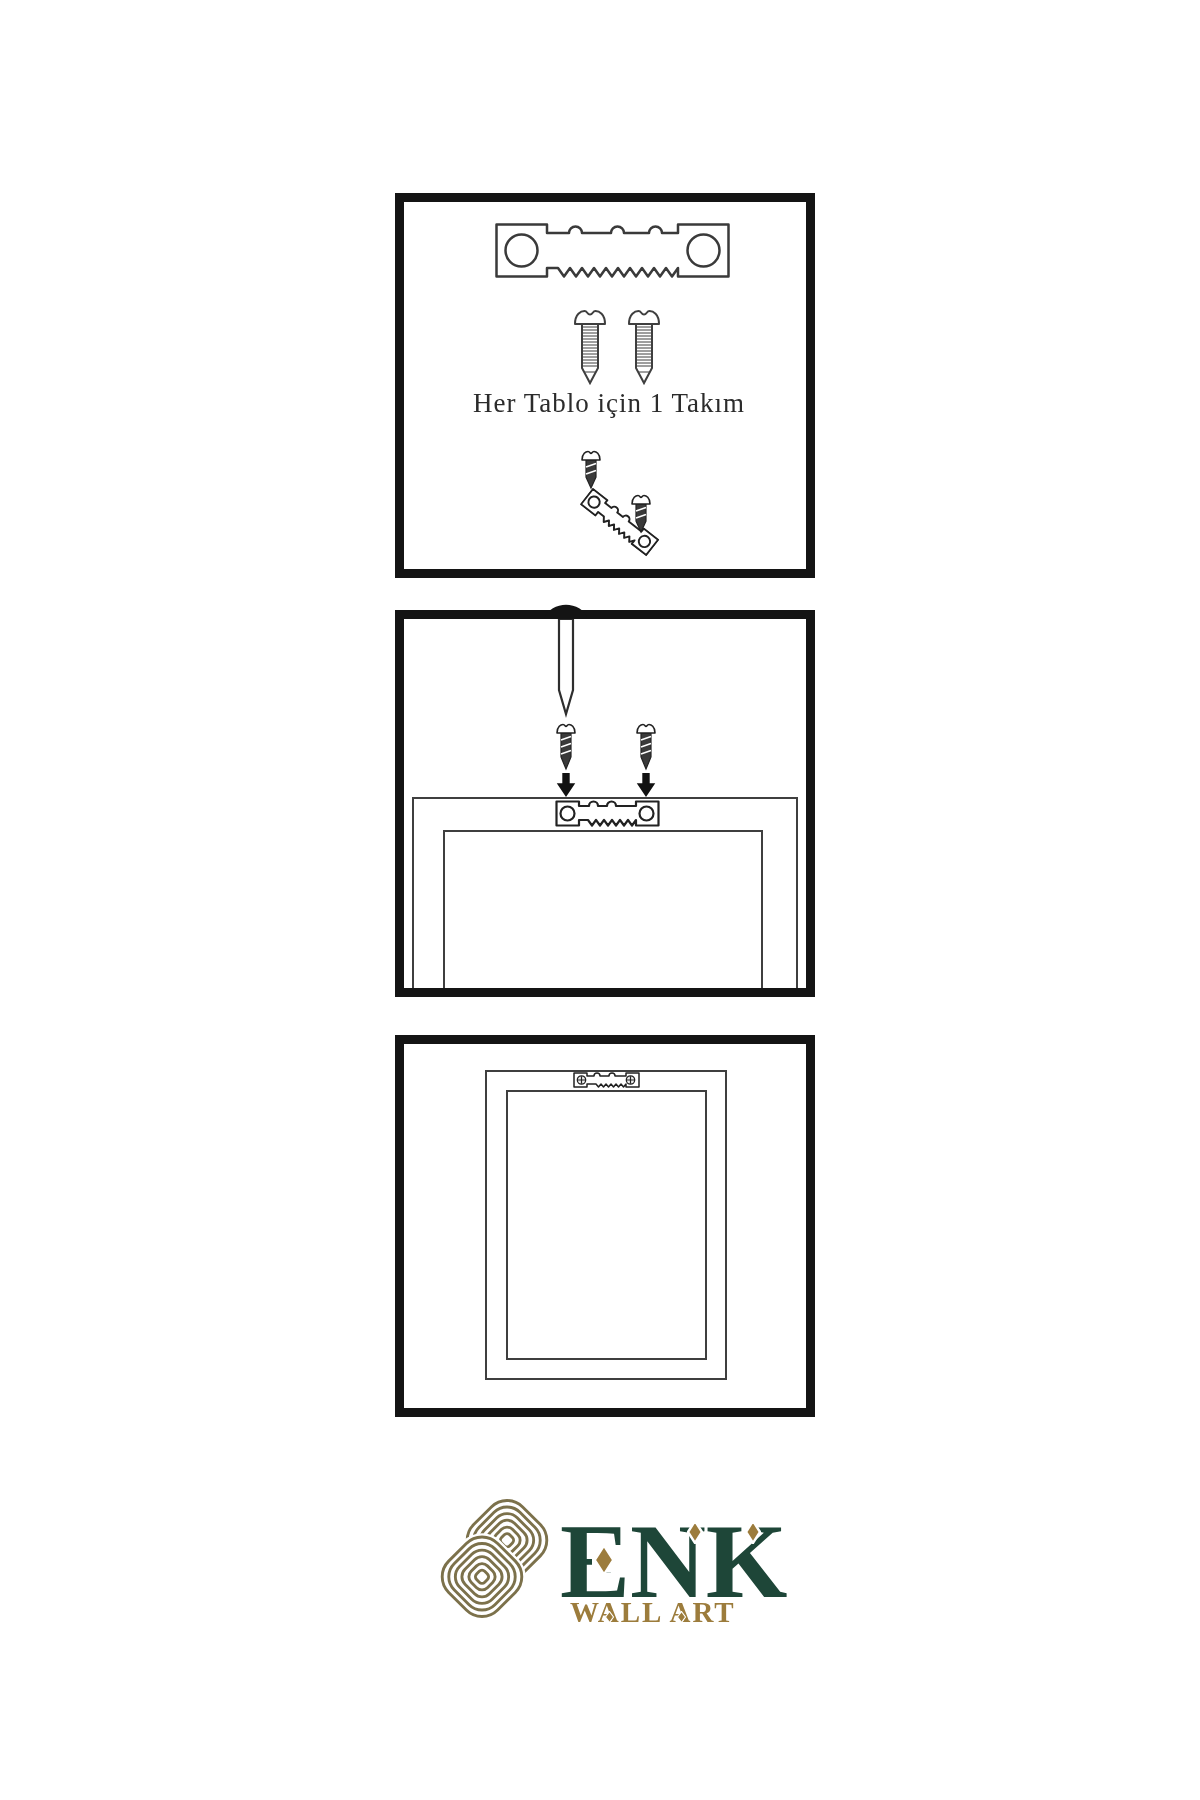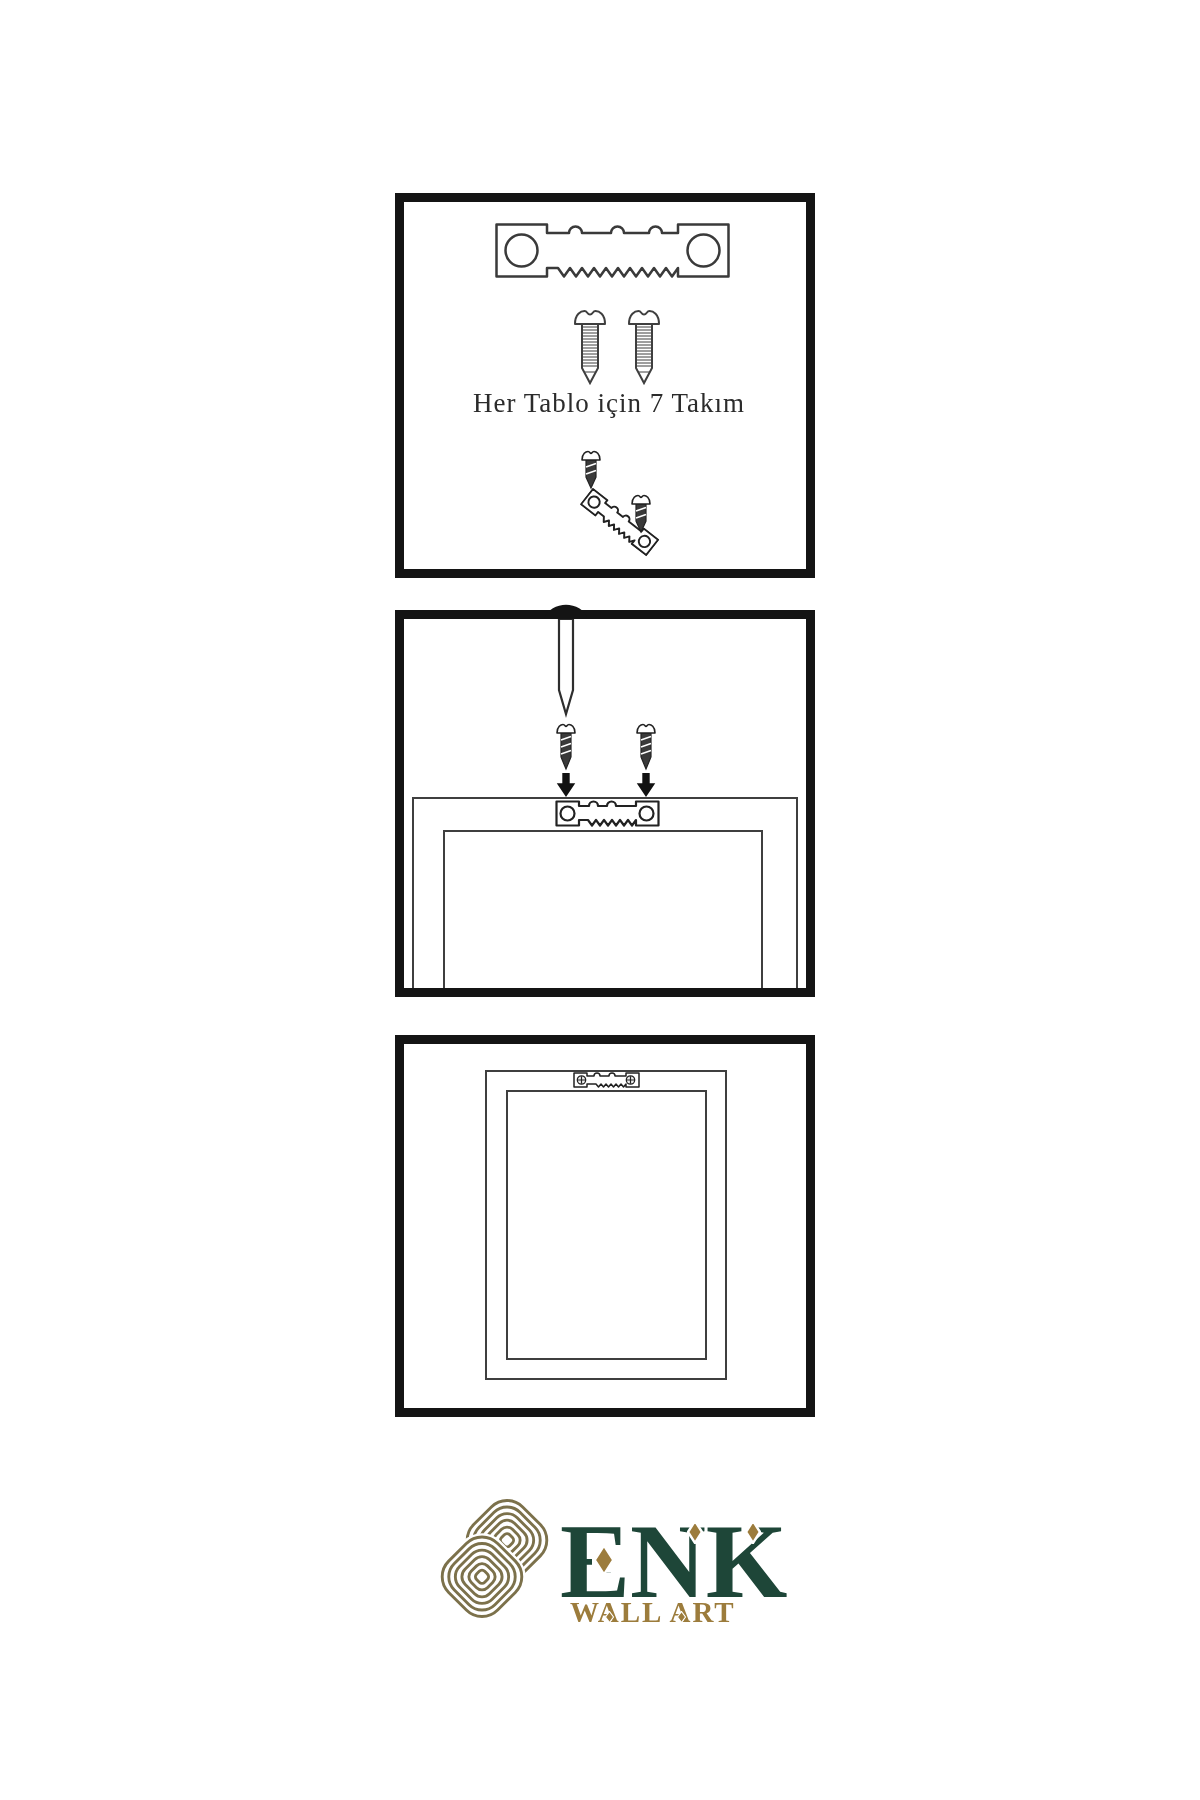--- a/index.html
+++ b/index.html
@@ -84,21 +84,21 @@
         <line x1="9" y1="46" x2="25" y2="46"></line>
       <line x1="9" y1="49" x2="25" y2="49"></line>
         <line x1="9" y1="52" x2="25" y2="52"></line>
       <line x1="9" y1="55" x2="25" y2="55"></line>
         <line x1="9" y1="58" x2="25" y2="58"></line>
       <line x1="11.5" y1="64" x2="22.5" y2="64"></line>
     </g>
     <path d="M2,16 C2,6 8,3 11.5,3 C14.5,3 14,6.5 17,6.5 C20,6.5 19.5,3 22.5,3 C26,3 32,6 32,16 Z" fill="#fff" stroke="#3f3f3f" stroke-width="2" stroke-linejoin="round"></path>
   </svg>
 
-  <div class="caption">Her Tablo için 7 Takım</div>
+  <div class="caption">Her Tablo için 1 Takım</div>
 
   <svg class="abs" style="left:176px;top:248px;" width="22" height="40" viewBox="0 0 22 40">
     <path d="M6,10 H16 V27 L11,38 L6,27 Z" fill="#3a3a3a" stroke="#222" stroke-width="1.2"></path>
     <g stroke="#fff" stroke-width="1.6">
         <line x1="6" y1="17" x2="16" y2="13.5"></line>
         <line x1="6" y1="24" x2="16" y2="20.5"></line>
       </g>
     <path d="M2,10 C2,3.5 6,1.5 8,1.5 C10,1.5 10,3.5 11,3.5 C12,3.5 12,1.5 14,1.5 C16,1.5 20,3.5 20,10 Z" fill="#fff" stroke="#222" stroke-width="1.6" stroke-linejoin="round"></path>
   </svg>
 

